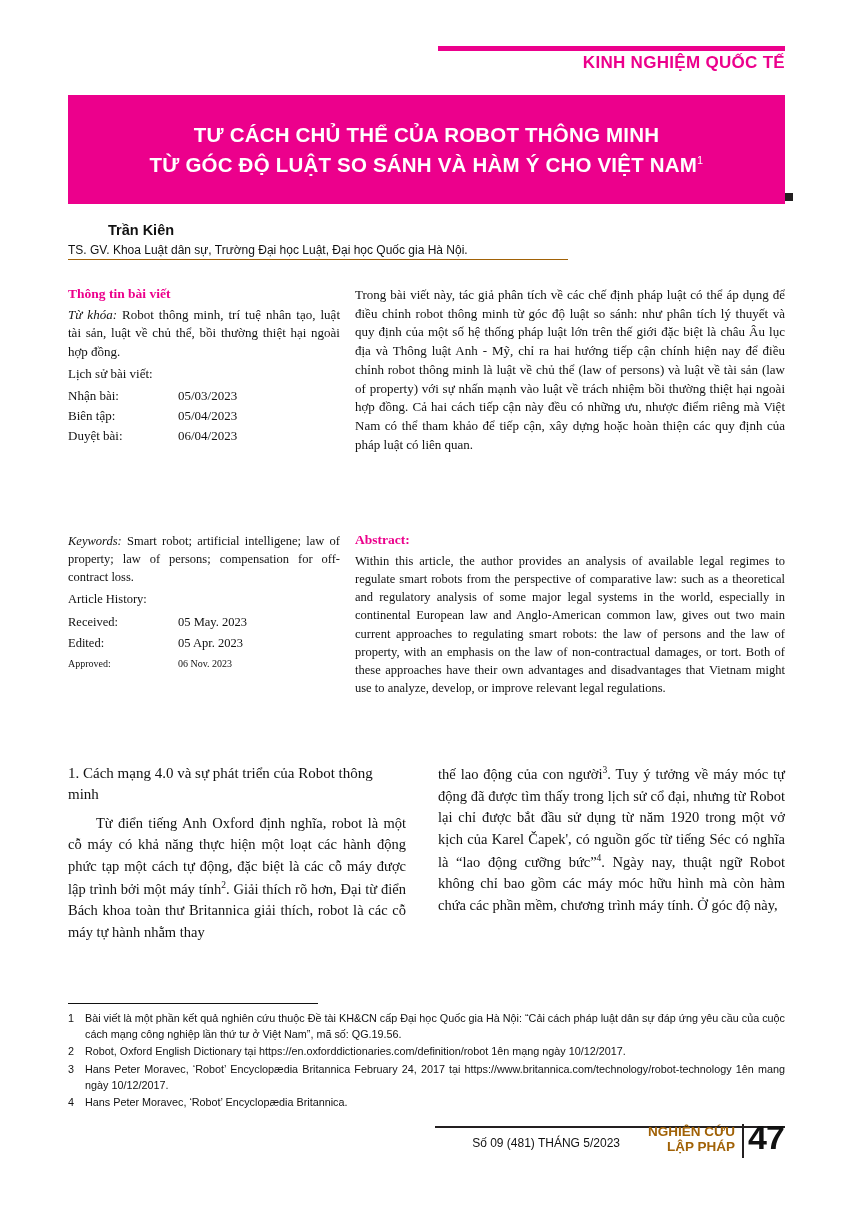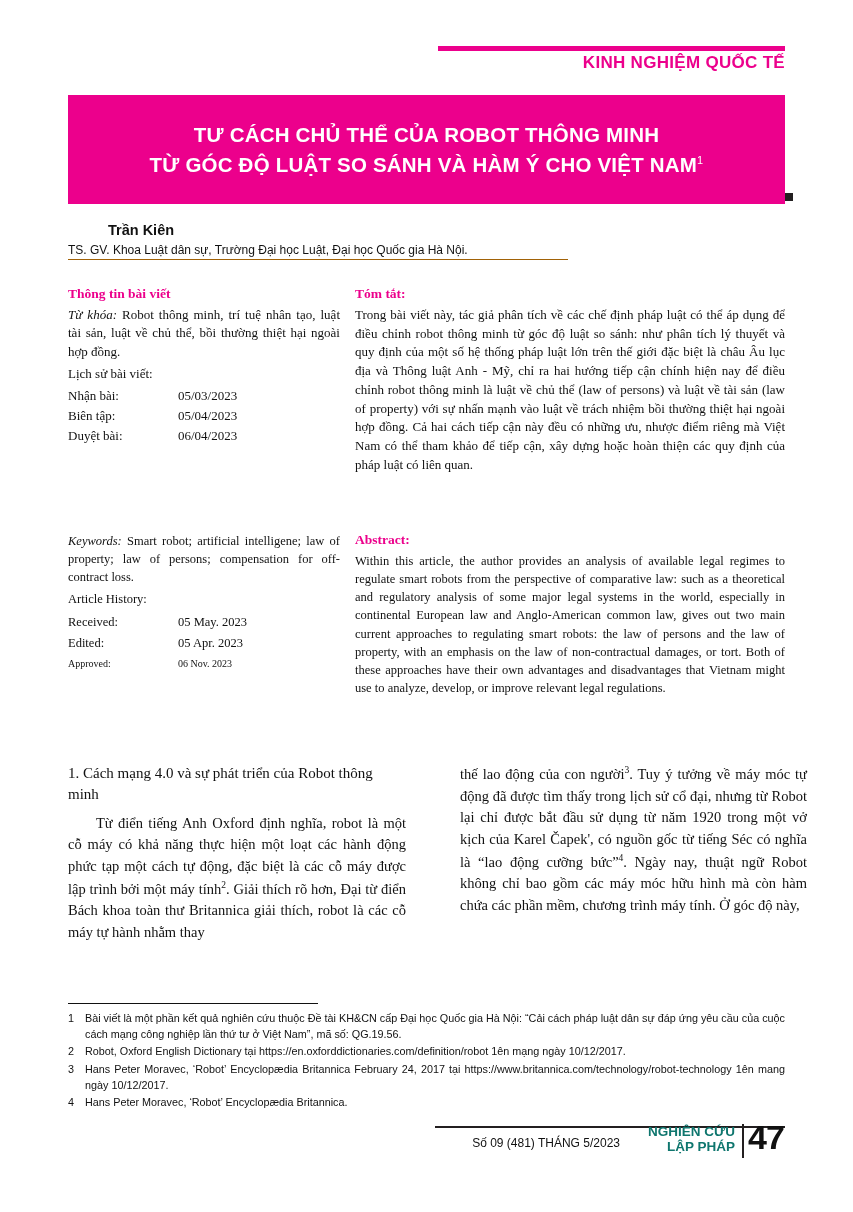--- a/index.html
+++ b/index.html
@@ -167,21 +167,20 @@
     position: absolute;
     left: 68px;
     top: 763px;
     width: 338px;
   }
   .main-right {
     position: absolute;
     left: 438px;
     top: 763px;
     width: 347px;
-    margin-left: 22px;
   }
   .h1 {
     font-family: "Liberation Serif", serif;
     font-weight: normal;
     font-size: 15px;
     line-height: 1.42;
     margin-bottom: 7px;
   }
   .para {
     font-size: 14.5px;
@@ -240,21 +239,21 @@
   .footer-brand {
     position: absolute;
     left: 630px;
     top: 1124px;
     width: 105px;
     text-align: right;
     font-family: "Liberation Sans", sans-serif;
     font-weight: bold;
     font-size: 13.5px;
     line-height: 1.12;
-    color: #0f766e;
+    color: #a16207;
   }
   .footer-pipe {
     position: absolute;
     left: 742px;
     top: 1124px;
     width: 2px;
     height: 34px;
     background: #231f20;
   }
   .footer-page {
@@ -302,21 +301,20 @@
         <span class="val">05/04/2023</span>
       </div>
       <div class="hist-row">
         <span class="lbl">Duyệt bài:</span>
         <span class="val">06/04/2023</span>
       </div>
     </div>
   </div>
 
   <div class="col-right vi-abs">
-    <div class="sec-head">Tóm tắt:</div>
     <div class="abs-text">Trong bài viết này, tác giả phân tích về các chế định pháp luật có thể áp dụng để điều chỉnh robot thông minh từ góc độ luật so sánh: như phân tích lý thuyết và quy định của một số hệ thống pháp luật lớn trên thế giới đặc biệt là châu Âu lục địa và Thông luật Anh - Mỹ, chỉ ra hai hướng tiếp cận chính hiện nay để điều chỉnh robot thông minh là luật về chủ thể (law of persons) và luật về tài sản (law of property) với sự nhấn mạnh vào luật về trách nhiệm bồi thường thiệt hại ngoài hợp đồng. Cả hai cách tiếp cận này đều có những ưu, nhược điểm riêng mà Việt Nam có thể tham khảo để tiếp cận, xây dựng hoặc hoàn thiện các quy định của pháp luật có liên quan.</div>
   </div>
 
   <div class="col-left en-info">
     <div class="en-block kw-line">
       <span class="it">Keywords:</span>
       <span>Smart robot; artificial intelligene; law of property; law of persons; compensation for off-contract loss.</span>
     </div>
     <div class="en-block it" style="margin-top:4px;">Article History:</div>
     <div style="margin-top:3px;">

